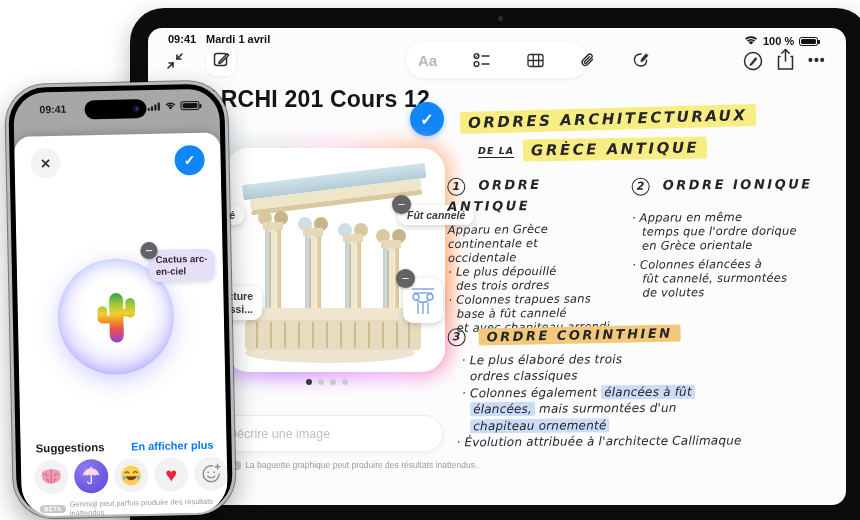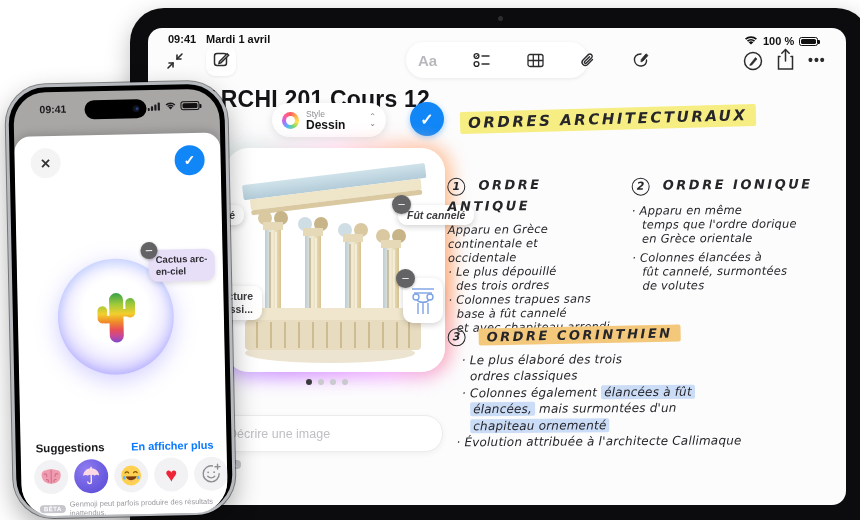--- a/index.html
+++ b/index.html
@@ -207,31 +207,20 @@
               <path d="M4 8.5 H2.5 V21 H16.5 V8.5 H15"></path>
               <line x1="9.5" y1="1.8" x2="9.5" y2="13"></line>
               <path d="M5.8 5.2 L9.5 1.5 L13.2 5.2"></path>
             </svg>
         </span>
       </div>
       <div class="abs more-dots" style="left:660px; top:24px;">•••</div>
 
       <div class="abs" id="note-title">ARCHI 201 Cours 12</div>
 
-      <div class="abs" id="style-pill">
-        <span class="rb-ring"></span>
-        <span>
-          <div class="sp-label">Style</div>
-          <div class="sp-value">Dessin</div>
-        </span>
-        <span class="sp-chevs">
-          <div>⌃</div>
-          <div>⌄</div>
-        </span>
-      </div>
       <div class="abs" id="confirm-ipad">
         <span>✓</span>
       </div>
 
       <div class="abs" id="img-glow"></div>
       <div class="abs" id="img-card">
         <svg width="220" height="224" viewBox="0 0 220 224">
           <defs>
             <linearGradient id="shaft" x1="0" y1="0" x2="1" y2="0">
               <stop offset="0" stop-color="#b9cdd8"></stop>
@@ -336,43 +325,48 @@
       <div class="abs dots" style="left:158px; top:351px;">
         <div class="dot on"></div>
           <div class="dot"></div>
           <div class="dot"></div>
           <div class="dot"></div>
       </div>
 
       <input class="abs" id="ipad-prompt" placeholder="Décrire une image" style="">
       <div class="abs beta-line" style="left:66px; top:432px;">
         <span class="beta-badge">BÊTA</span>
+        <span>La baguette graphique peut produire des résultats inattendus.</span>
       </div>
 
       <div class="abs hw hw-main" style="left:312px; top:80px; transform:rotate(-1.6deg);">
         <span class="yhl">ORDRES ARCHITECTURAUX</span>
+      </div>
+      <div class="abs hw" style="left:330px; top:110px;">
+        <span class="hw-small">DE LA</span>
+        <span class="yhl hw-main" style="transform:rotate(-1deg); margin-left:4px;">GRÈCE ANTIQUE</span>
       </div>
 
       <div class="abs hw" style="left:300px; top:146px; width:182px; transform:rotate(-.6deg);">
         <div style="margin-bottom:8px;">
           <span class="hw-num">1</span>
           <span class="hw-h">ORDRE ANTIQUE</span>
         </div>
         <div class="hw-line">Apparu en Grèce</div>
         <div class="hw-line">continentale et</div>
         <div class="hw-line">occidentale</div>
         <div class="hw-line">· Le plus dépouillé</div>
         <div class="hw-line" style="margin-left:8px;">des trois ordres</div>
         <div class="hw-line">· Colonnes trapues sans</div>
         <div class="hw-line" style="margin-left:8px;">base à fût cannelé</div>
         <div class="hw-line" style="margin-left:8px;">et avec chapiteau arrondi</div>
       </div>
 
       <div class="abs hw" style="left:484px; top:146px; width:200px; transform:rotate(-.4deg);">
-        <div style="margin-bottom:8px;">
+        <div style="margin-bottom:15px;">
           <span class="hw-num">2</span>
           <span class="hw-h">ORDRE IONIQUE</span>
         </div>
         <div class="hw-line">· Apparu en même</div>
         <div class="hw-line" style="margin-left:10px;">temps que l'ordre dorique</div>
         <div class="hw-line" style="margin-left:10px;">en Grèce orientale</div>
         <div class="hw-line" style="margin-top:5px;">· Colonnes élancées à</div>
         <div class="hw-line" style="margin-left:10px;">fût cannelé, surmontées</div>
         <div class="hw-line" style="margin-left:10px;">de volutes</div>
       </div>

